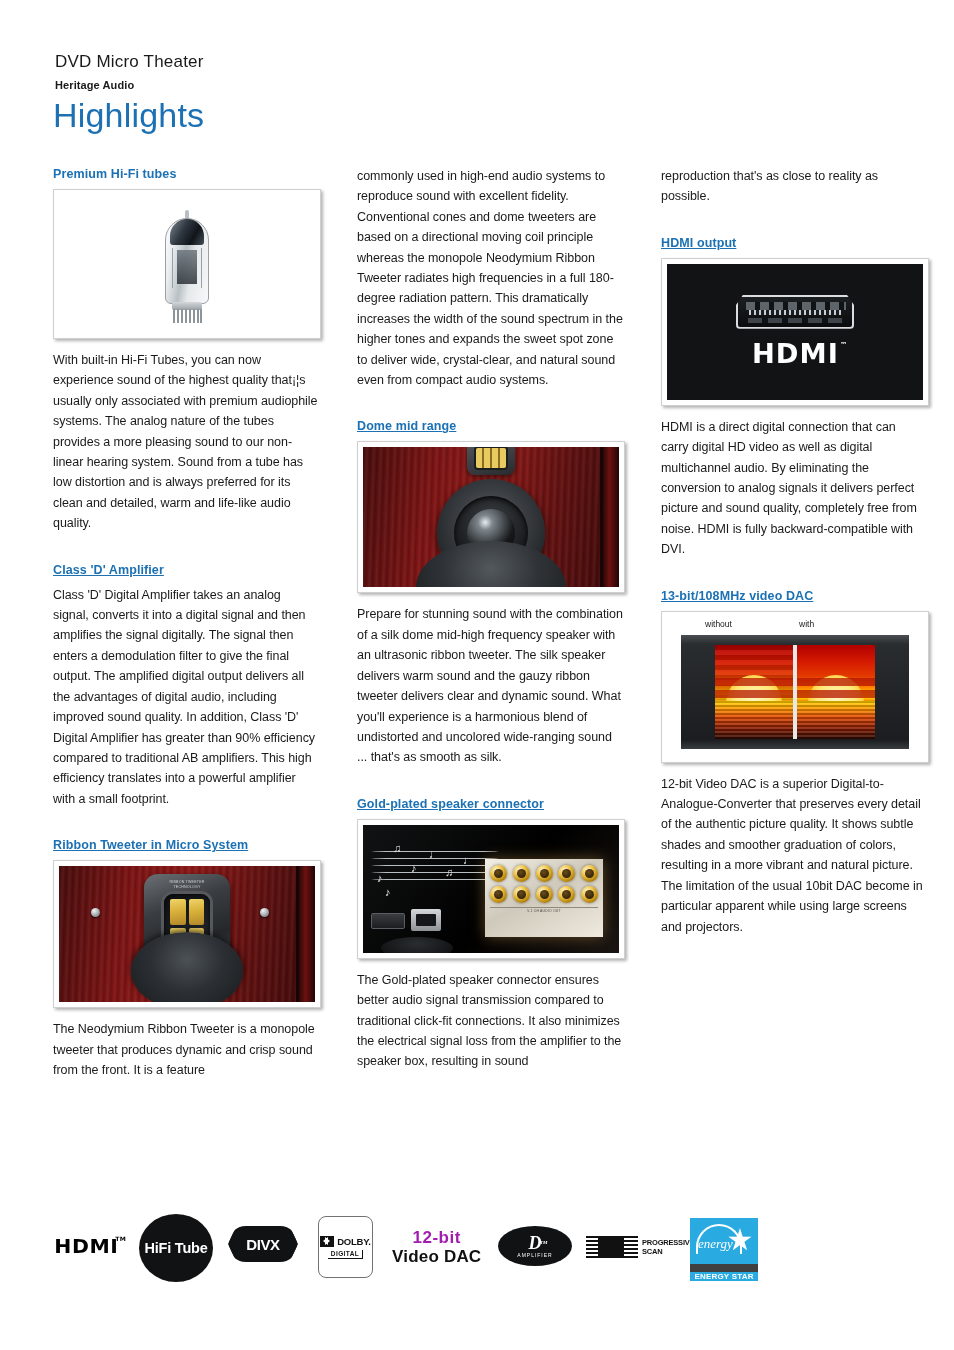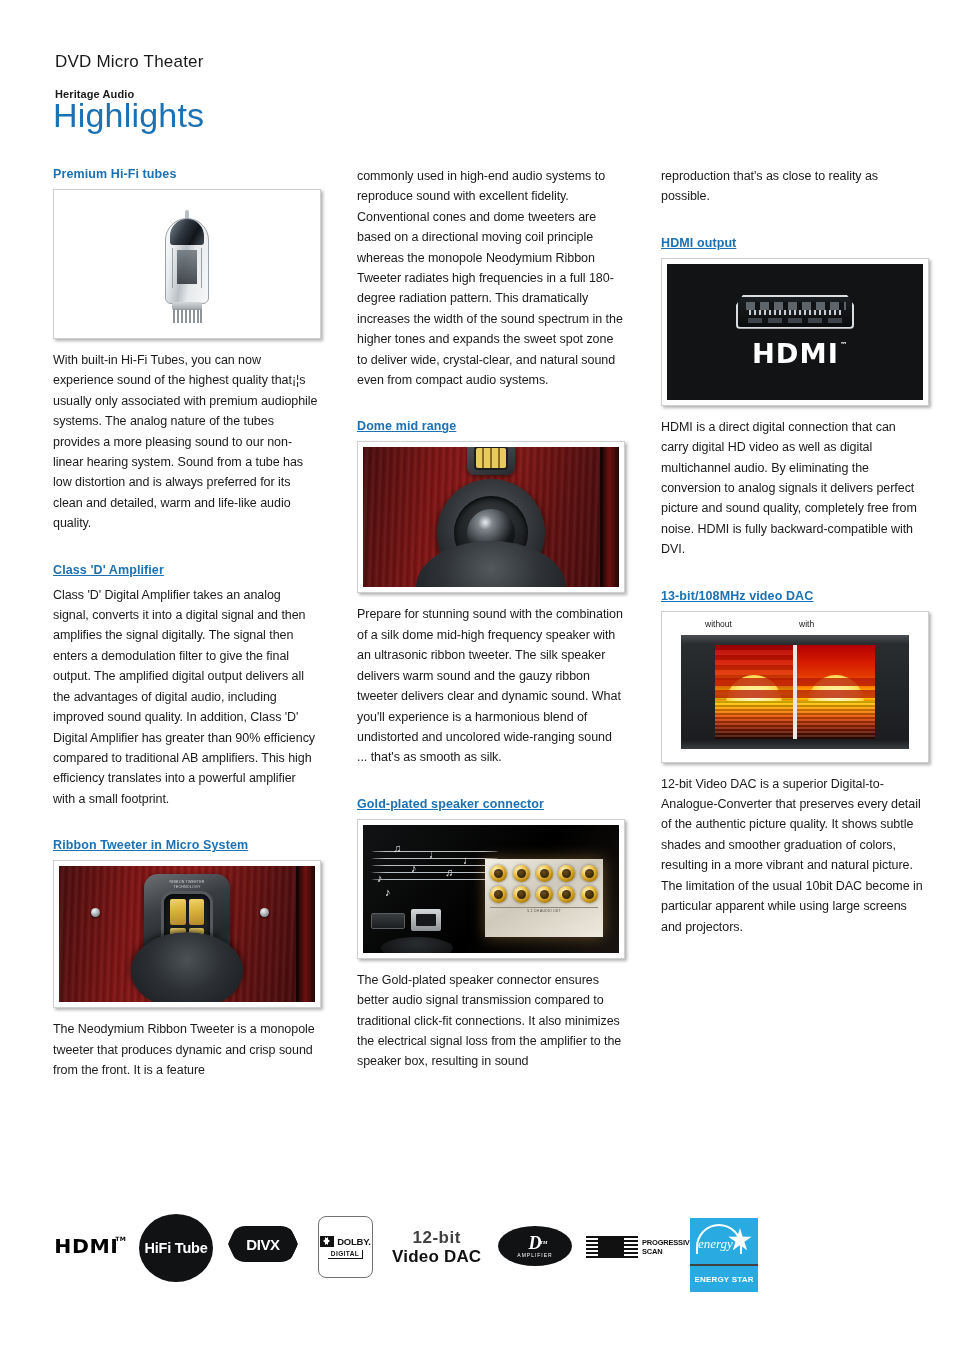--- a/index.html
+++ b/index.html
@@ -30,21 +30,21 @@
     color: #1a1a1a;
     letter-spacing: .2px;
     line-height: 20px;
   }
   .product-subtype {
     font-size: 11px;
     font-weight: 700;
     color: #1a1a1a;
     letter-spacing: .1px;
     line-height: 15px;
-    margin-top: 15px;
+    margin-top: 6px;
   }
   .model-bar {
     position: absolute;
     left: 623px;
     top: 48px;
     width: 279px;
     height: 25px;
     background: #000000;
   }
   .model-bar span {
@@ -466,21 +466,21 @@
     border-top:4px solid transparent;border-bottom:4px solid transparent;
     border-right:5px solid #fff;
   }
   .lg-dolby .dd-word { font-size:9.5px; font-weight:700; color:#111; letter-spacing:-.2px; }
   .lg-dolby .dd-sub {
     font-size:6.5px; font-weight:700; color:#111; letter-spacing:.4px;
     border-bottom:1px solid #111; border-right:1px solid #111; padding:0 3px 1px 3px;
   }
 
   .lg-vdac { left: 392px; top: 20px; text-align:center; }
-  .lg-vdac .l1 { font-size:17px; font-weight:700; color:#404040; letter-spacing:.5px; line-height:19px;}
+  .lg-vdac .l1 { font-size:17px; font-weight:700; color:#a21caf; letter-spacing:.5px; line-height:19px;}
   .lg-vdac .l2 { font-size:17px; font-weight:700; color:#111; letter-spacing:.2px; line-height:19px;}
 
   .lg-damp { left: 498px; top: 18px; }
   .lg-damp .oval {
     width: 74px; height: 40px; border-radius:50%;
     background:#111214; display:flex; flex-direction:column;
     align-items:center; justify-content:center;
   }
   .lg-damp .dletter {
     color:#fff; font-size:18px; font-weight:700; font-style:italic;
@@ -510,22 +510,22 @@
   }
   .lg-energy .word {
     position:absolute; left:8px; top:18px; color:#fff;
     font-size:13px; font-style:italic; font-family:"Liberation Serif", serif;
   }
   .lg-energy .star {
     position:absolute; right:3px; top:8px; width:30px; height:30px;
     color:#fff; font-size:30px; line-height:28px; text-align:center;
   }
   .lg-energy .band {
-    width:68px; height:28px; background:#29abe2;
-    border-top:2px solid #404040;
+    width:68px; height:17px; background:#29abe2;
+    border-top:8px solid #404040;
     color:#fff; font-size:8px; font-weight:700; letter-spacing:.2px;
     display:flex; align-items:center; justify-content:center;
   }
 </style>
 </head>
 <body>
 
 <div class="page-header">
   <div class="brand-block">
     <div class="product-type">DVD Micro Theater</div>

